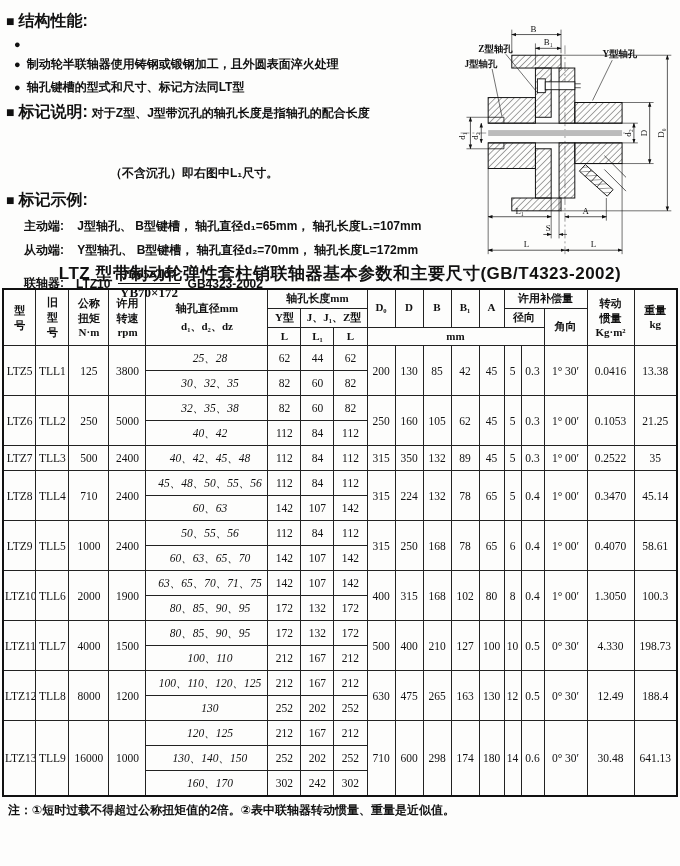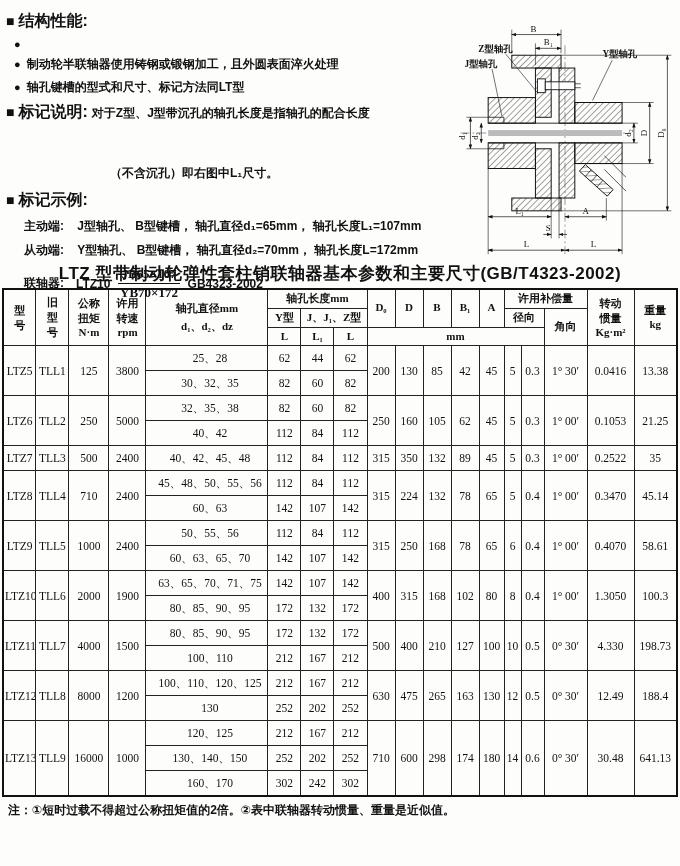--- a/index.html
+++ b/index.html
@@ -52,21 +52,21 @@
     border: 1px solid #222;
     text-align: center; vertical-align: middle;
     font-size: 11.5px; padding: 2px 1px;
     overflow: hidden;
   }
   table.spec { border: 2px solid #111; }
   table.spec th { font-weight: bold; font-size: 11px; line-height: 1.25; }
   table.spec td { height: 25px; }
   .narrow-wrap { display: inline-block; word-break: break-all; line-height: 1.35; }
   .w1 { width: 1.1em; } .w2 { width: 2.3em; }
-  .ta-left { text-align: right; padding-left: 7px !important; }
+  .ta-left { text-align: right; padding-left: 7px !important; font-style: italic; }
   .unit { display: block; font-weight: bold; }
 
   .note { font-size: 12px; font-weight: bold; margin: 5px 0 0 8px; }
 
   
   svg text { font-family: "Liberation Serif", "DejaVu Serif", serif; fill: #111; }
   .dimtxt { font-size: 9px; }
   .holetxt { font-size: 9.5px; font-weight: bold; }
 </style>
 </head>

